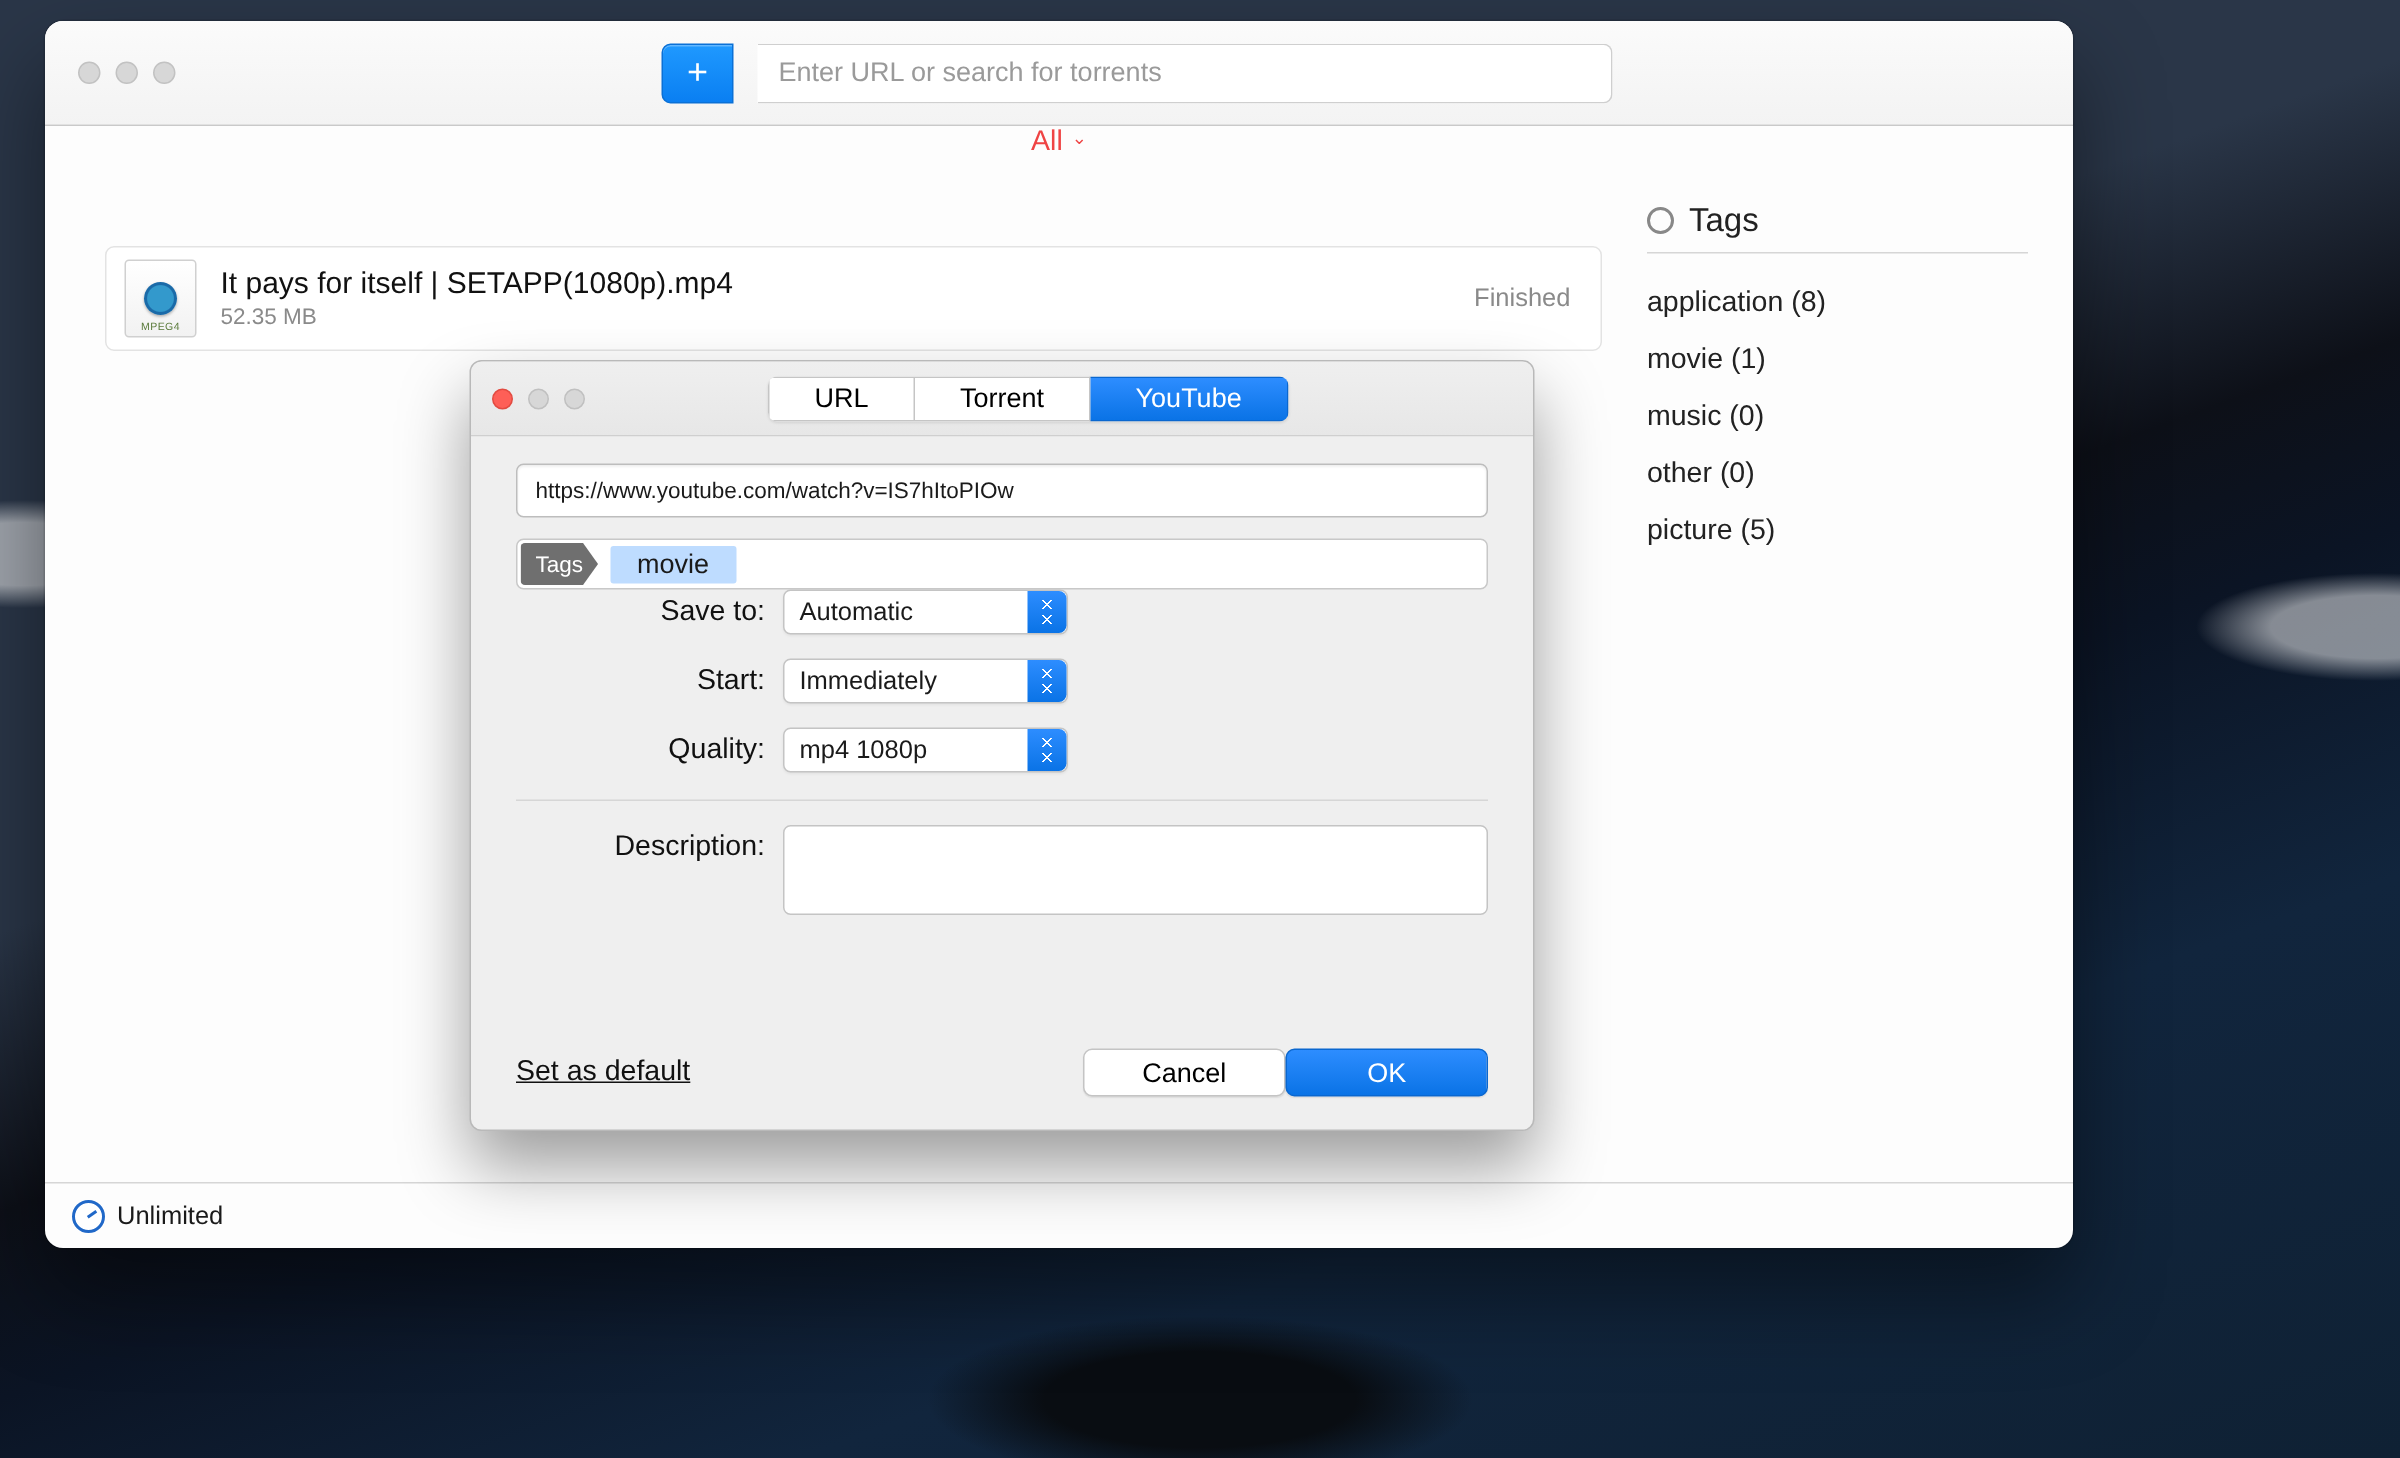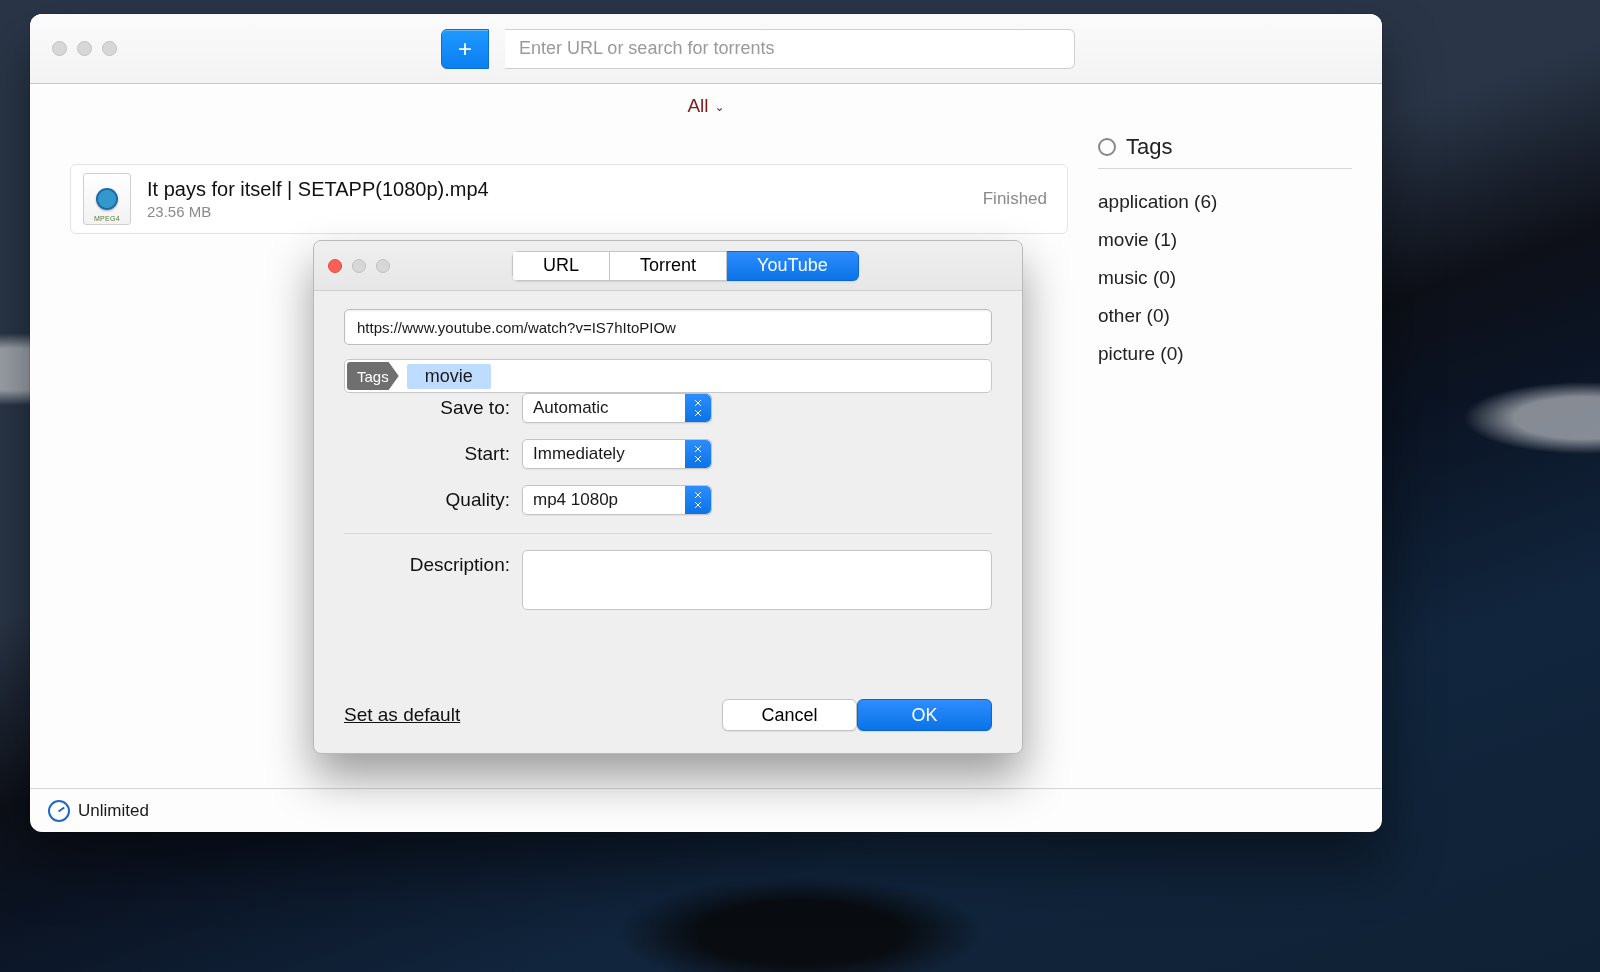--- a/index.html
+++ b/index.html
@@ -74,22 +74,22 @@
     padding: 0 14px;
     font-size:18px;
     color:#333;
     background:#fff;
   }
   .search::placeholder { color:#9a9a9a; }
 
   
   .filterbar {
     height:44px;
-    display:flex; align-items:center; justify-content:center;
-    font-size:19px; color:#7f1d1d;
+    display:flex; align-items:flex-start; justify-content:center;
+    font-size:19px; color:#ef4444;
     gap:6px;
   }
   .chev { font-size:12px; position:relative; top:1px; }
 
   
   .main { flex:1; display:flex; }
 
   .left {
     flex:1;
     padding: 0 22px 0 40px;
@@ -374,37 +374,37 @@
   </div>
 
   <div class="main">
     <div class="left">
       <div class="item">
         <div class="thumb">
           <div class="q"></div>
         </div>
         <div class="item-main">
           <div class="item-title">It pays for itself | SETAPP(1080p).mp4</div>
-          <div class="item-sub">23.56 MB</div>
+          <div class="item-sub">52.35 MB</div>
         </div>
         <div class="item-status">Finished</div>
       </div>
     </div>
 
     <div class="sidebar">
       <div class="tags-head">
         <span class="circle"></span>
         <span class="lbl">Tags</span>
       </div>
       <div class="taglist">
-        <div>application (6)</div>
+        <div>application (8)</div>
         <div>movie (1)</div>
         <div>music (0)</div>
         <div>other (0)</div>
-        <div>picture (0)</div>
+        <div>picture (5)</div>
       </div>
     </div>
   </div>
 
   <div class="bottom">
     <span class="gauge"></span>
     <span>Unlimited</span>
   </div>
 </div>
 

